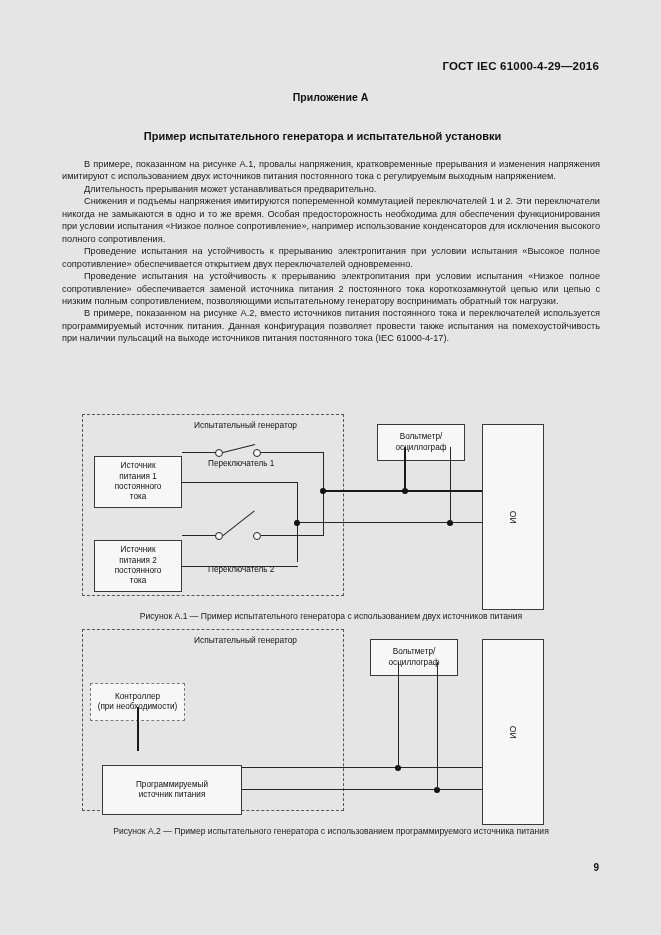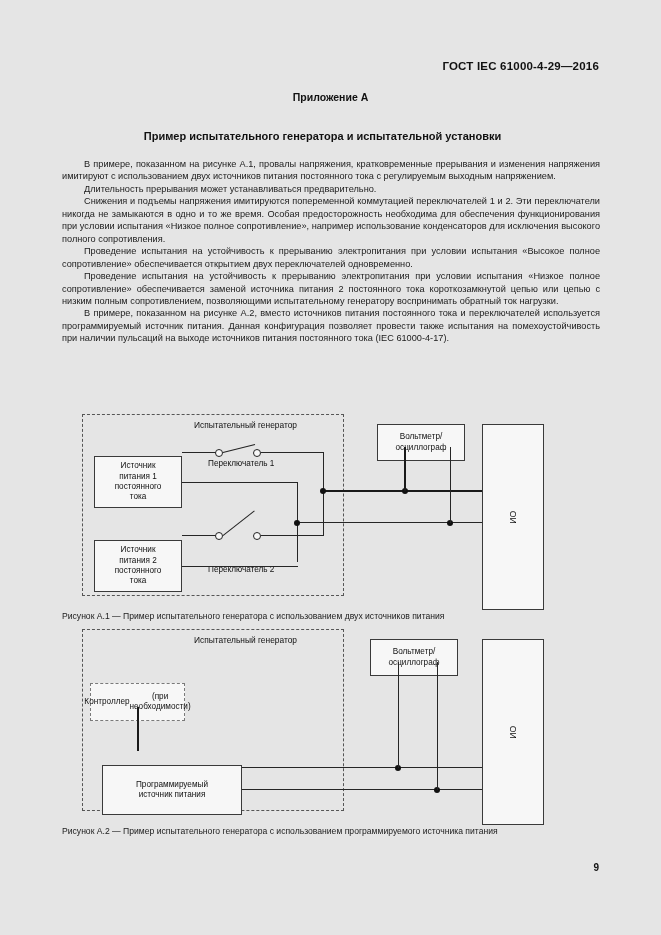--- a/index.html
+++ b/index.html
@@ -58,21 +58,21 @@
   .body-text p.nojust { text-align: left; }
 
   
   .fig {
     position: absolute;
     left: 62px;
     width: 538px;
   }
   .fig-canvas { position: relative; width: 100%; }
   .fig-caption {
-    text-align: left;
+    text-align: center;
     font-size: 8.6px;
     color: #1b1b1b;
     white-space: nowrap;
   }
 
   .box {
     position: absolute;
     box-sizing: border-box;
     border: 1px solid #3a3a3a;
     background: #f7f7f7;
@@ -232,21 +232,21 @@
     </div>
     <div class="fig-caption" style="margin-top:9px;">Рисунок А.1 — Пример испытательного генератора с использованием двух источников питания</div>
   </div>
 
   <div class="fig" style="top:625px;">
     <div class="fig-canvas" style="height:192px;">
 
       <div class="gen-frame" style="left:20px; top:4px; width:262px; height:182px;"></div>
       <div class="gen-label" style="left:132px; top:10px;">Испытательный генератор</div>
 
-      <div class="box dashed" style="left:28px; top:44px; width:95px; height:38px; ">
+      <div class="box dashed" style="left:28px; top:44px; width:95px; height:38px; flex-direction:column;">
         <span>Контроллер</span>
         <span>(при необходимости)</span>
       </div>
       <div class="wire v bold" style="left:75px; top:82px; height:44px; width:2px;"></div>
 
       <div class="box" style="left:40px; top:126px; width:140px; height:50px; flex-direction:column;">
         <span>Программируемый</span>
         <span>источник питания</span>
       </div>
 

